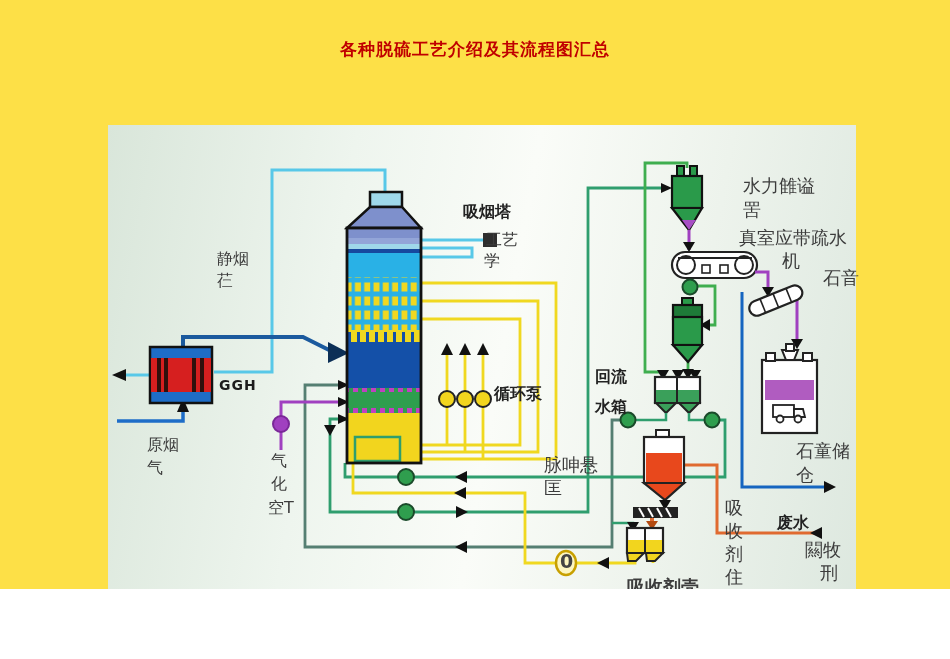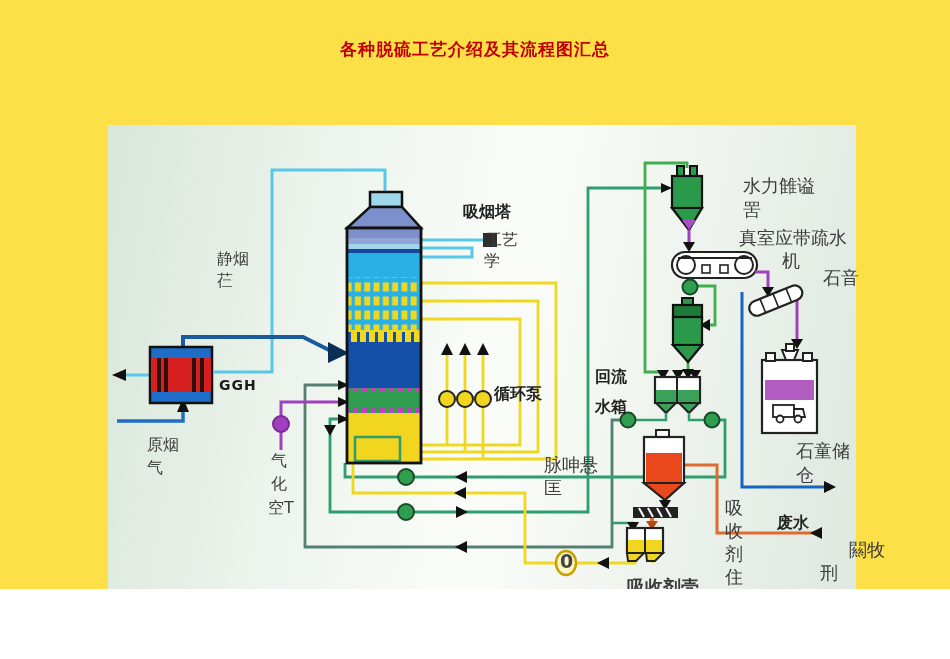--- a/index.html
+++ b/index.html
@@ -295,21 +295,21 @@
   <div class="lbl big" style="left:704px;top:176px;">水力雔谥</div>
   <div class="lbl big" style="left:704px;top:200px;">罟</div>
   <div class="lbl big" style="left:700px;top:228px;">真室应带疏水</div>
   <div class="lbl big" style="left:743px;top:251px;">机</div>
   <div class="lbl big" style="left:784px;top:270px;font-family:Liberation Mono, monospace;">石音</div>
   <div class="lbl bold" style="left:595px;top:368px;">回流</div>
   <div class="lbl bold" style="left:595px;top:386px;margin-top:12px;">水箱</div>
   <div class="lbl big" style="left:757px;top:441px;">石童储</div>
   <div class="lbl big" style="left:757px;top:465px;">仓</div>
   <div class="lbl bold" style="left:777px;top:514px;">废水</div>
-  <div class="lbl big" style="left:766px;top:540px;margin-left:44px;">闗牧</div>
+  <div class="lbl big" style="left:766px;top:540px;">闗牧</div>
   <div class="lbl big" style="left:781px;top:563px;">刑</div>
   <div class="lbl big" style="left:686px;top:498px;">吸</div>
   <div class="lbl big" style="left:686px;top:521px;">收</div>
   <div class="lbl big" style="left:686px;top:544px;">剂</div>
   <div class="lbl big" style="left:686px;top:567px;">住</div>
   <div class="lbl big" style="left:588px;top:577px;font-weight:bold;">吸收剂壳</div>
   <div class="lbl big" style="left:616px;top:600px;">斑</div>
   <div class="lbl zero" style="left:560px;top:551px;">0</div>
 
 </div>

